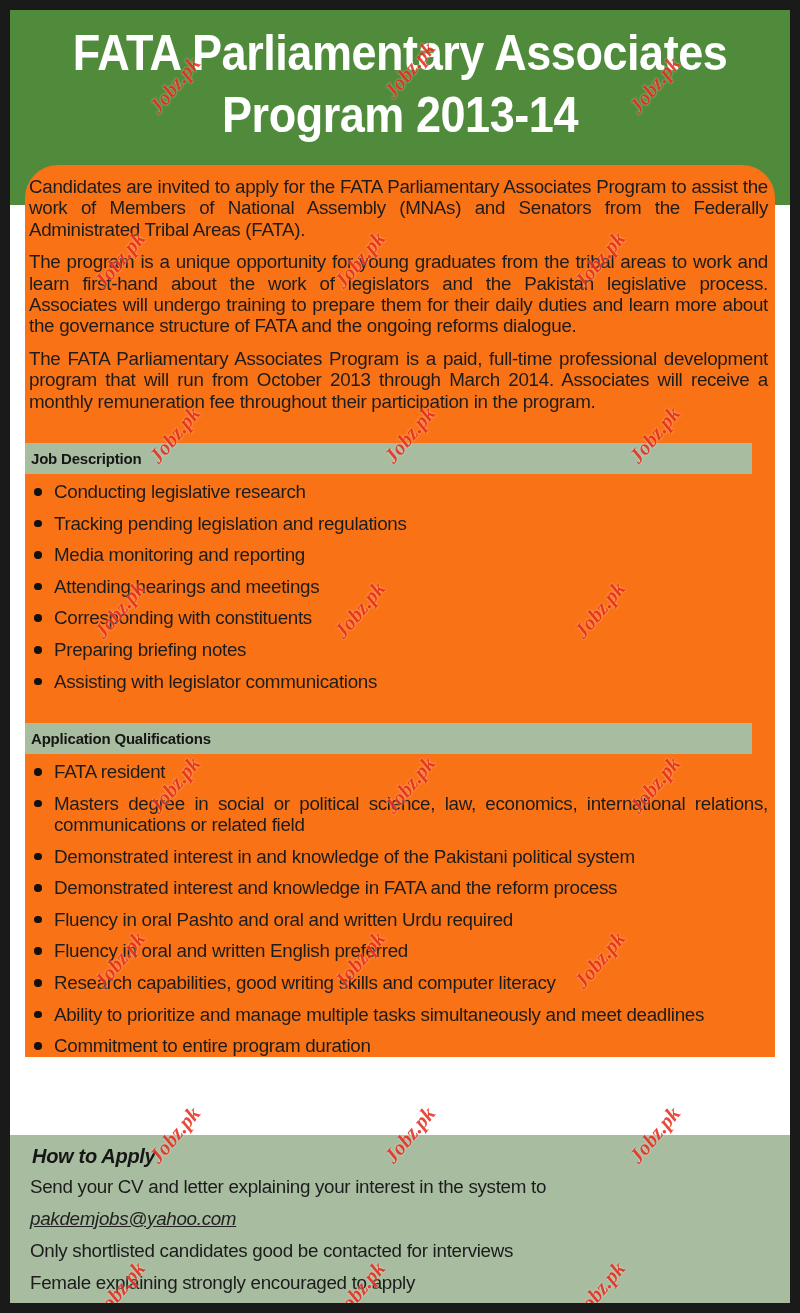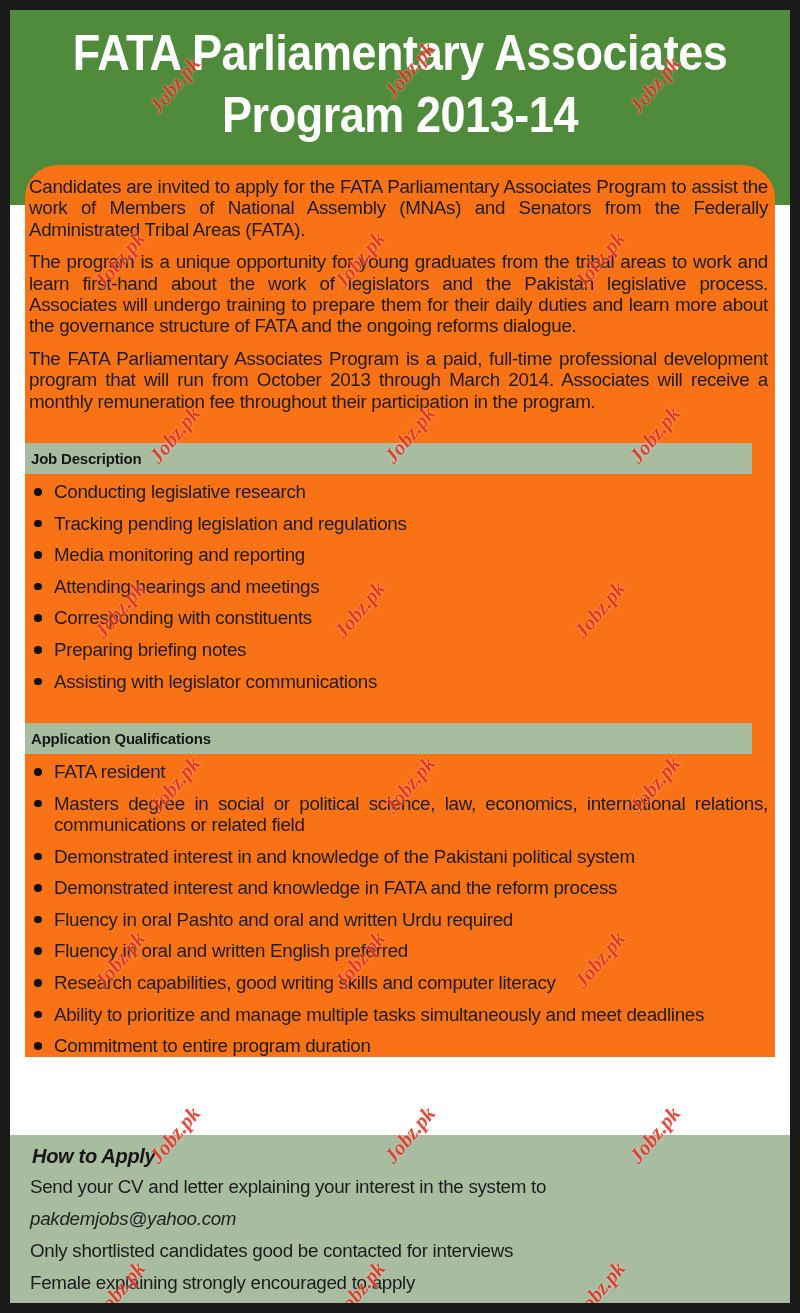--- a/index.html
+++ b/index.html
@@ -99,20 +99,21 @@
     font-weight: bold;
     font-style: italic;
     font-size: 20px;
     line-height: 22px;
     margin: 0 0 9px 2px;
     color: #161616;
   }
   .apply p { line-height: 21px; margin-bottom: 11px; }
   .email {
     font-style: italic;
+    text-decoration: underline;
     color: #222222;
     cursor: pointer;
   }
   .deadline b { font-weight: bold; }
 
   
   .watermark-layer {
     position: absolute;
     inset: 0;
     z-index: 9;

